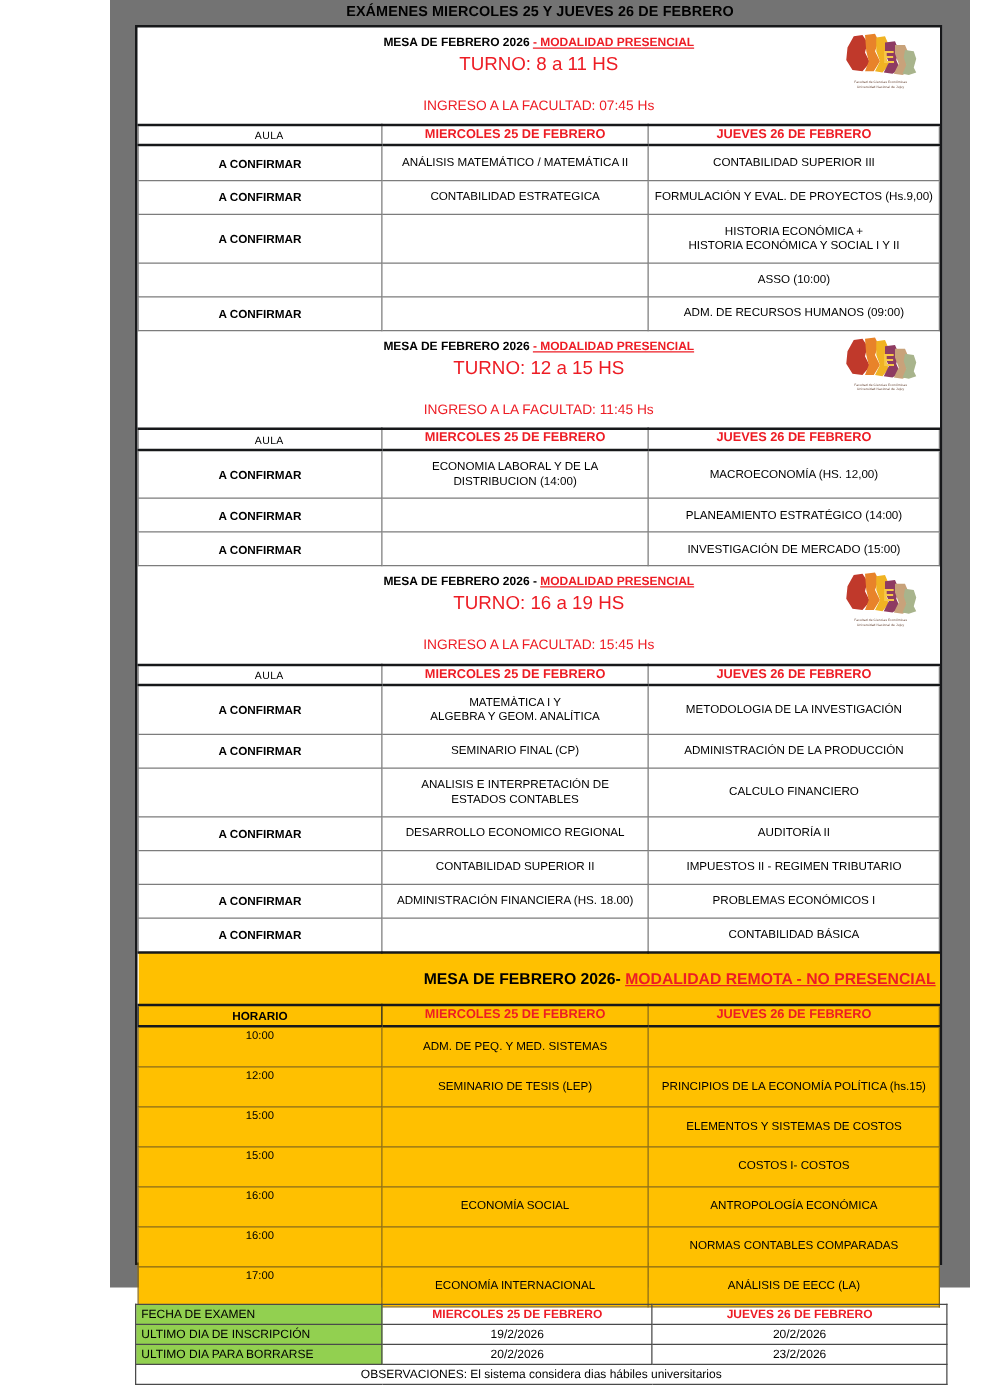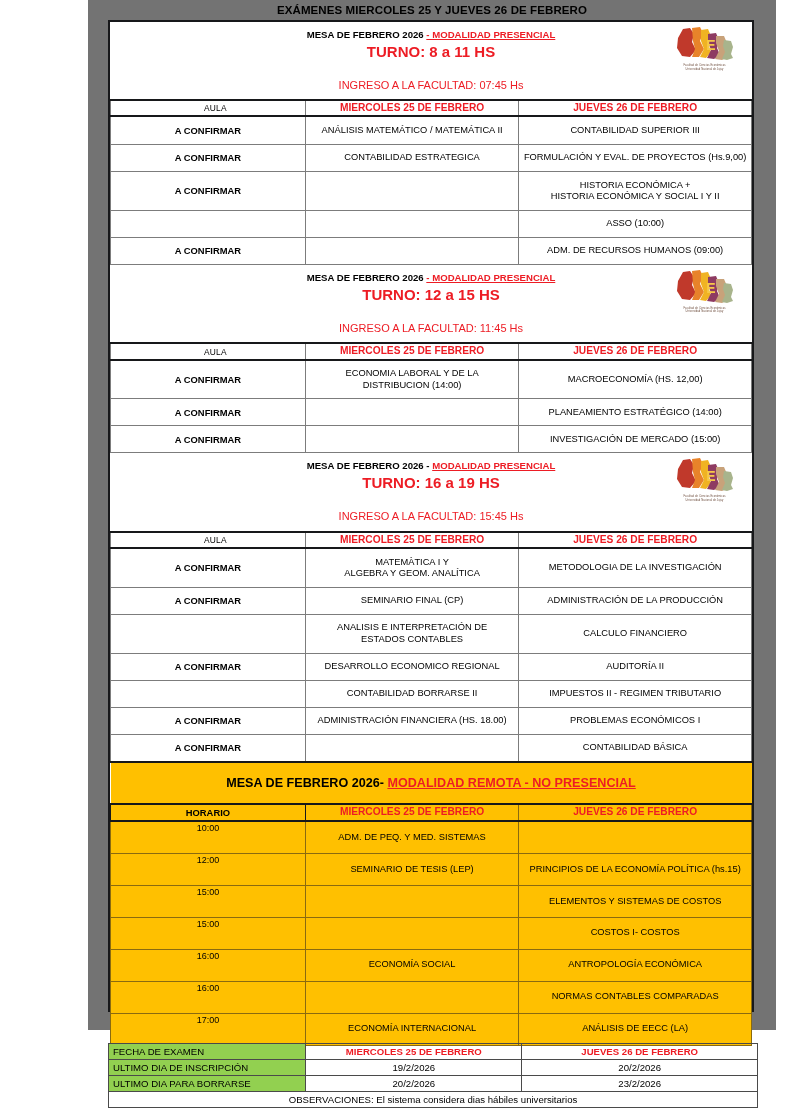--- a/index.html
+++ b/index.html
@@ -38,21 +38,21 @@
   .c-mie{width:33.3%;}
   .c-jue{width:36.3%;}
 
   
   .banner{
     position:relative;border:none;border-bottom:2px solid #17181a;
     padding:5px 0 5px 0;height:54px;
   }
   .banner .l1{font-size:9.6px;font-weight:bold;}
   .banner .l1 .red{color:#ED1C24;text-decoration:underline;}
-  .banner .l2{font-size:15px;font-weight:bold;color:#ED1C24;margin-top:2px;}
+  .banner .l2{font-size:15px;font-weight:normal;color:#ED1C24;margin-top:2px;}
   .banner .l3{font-size:11px;font-weight:normal;color:#ED1C24;margin-top:18px;}
 
   .logo{
     position:absolute;right:14px;top:2px;width:66px;height:52px;
   }
   .logo svg{display:block;}
   .logo .cap{
     font-size:2.6px;text-align:center;color:#6b4a3a;line-height:1.35;
     margin-top:0px;letter-spacing:.1px;
   }
@@ -60,21 +60,21 @@
   
   .hdr td{font-weight:bold;font-size:10.2px;border-top:2px solid #17181a;border-bottom:2px solid #17181a;}
   .hdr .aula{font-size:8.4px;font-weight:normal;letter-spacing:.3px;padding-left:18px;}
   .hdr .red{color:#ED1C24;}
 
   .aula-cell{font-weight:bold;font-size:9.4px;}
 
   
   .orange-band td{
     background:#FFC000;border:2px solid #17181a;border-left:none;border-right:none;
-    height:38px;font-size:12.6px;font-weight:bold;
+    height:38px;font-size:12.6px;font-weight:bold;text-align:right;
   }
   .orange-band .red{color:#ED1C24;text-decoration:underline;}
   .orange td{background:#FFC000;border-color:#8a6a10;}
   .hora{font-size:9px;vertical-align:bottom;padding-bottom:19px;}
 
   
   .footer{
     position:absolute;left:108px;top:1043px;width:650px;
   }
   .footer table{border-collapse:collapse;width:100%;table-layout:fixed;}
@@ -234,21 +234,21 @@
       <td>ANALISIS E INTERPRETACIÓN DE<br>ESTADOS CONTABLES</td>
       <td>CALCULO FINANCIERO</td>
     </tr>
             <tr style="height: 27px;">
       <td class="aula-cell">A CONFIRMAR</td>
       <td>DESARROLLO ECONOMICO REGIONAL</td>
       <td>AUDITORÍA II</td>
     </tr>
             <tr style="height: 27px;">
       <td class="aula-cell"></td>
-      <td>CONTABILIDAD BORRARSE II</td>
+      <td>CONTABILIDAD SUPERIOR II</td>
       <td>IMPUESTOS II - REGIMEN TRIBUTARIO</td>
     </tr>
             <tr style="height: 27px;">
       <td class="aula-cell">A CONFIRMAR</td>
       <td>ADMINISTRACIÓN FINANCIERA (HS. 18.00)</td>
       <td>PROBLEMAS ECONÓMICOS I</td>
     </tr>
             <tr style="height: 28px;">
       <td class="aula-cell">A CONFIRMAR</td>
       <td></td>

